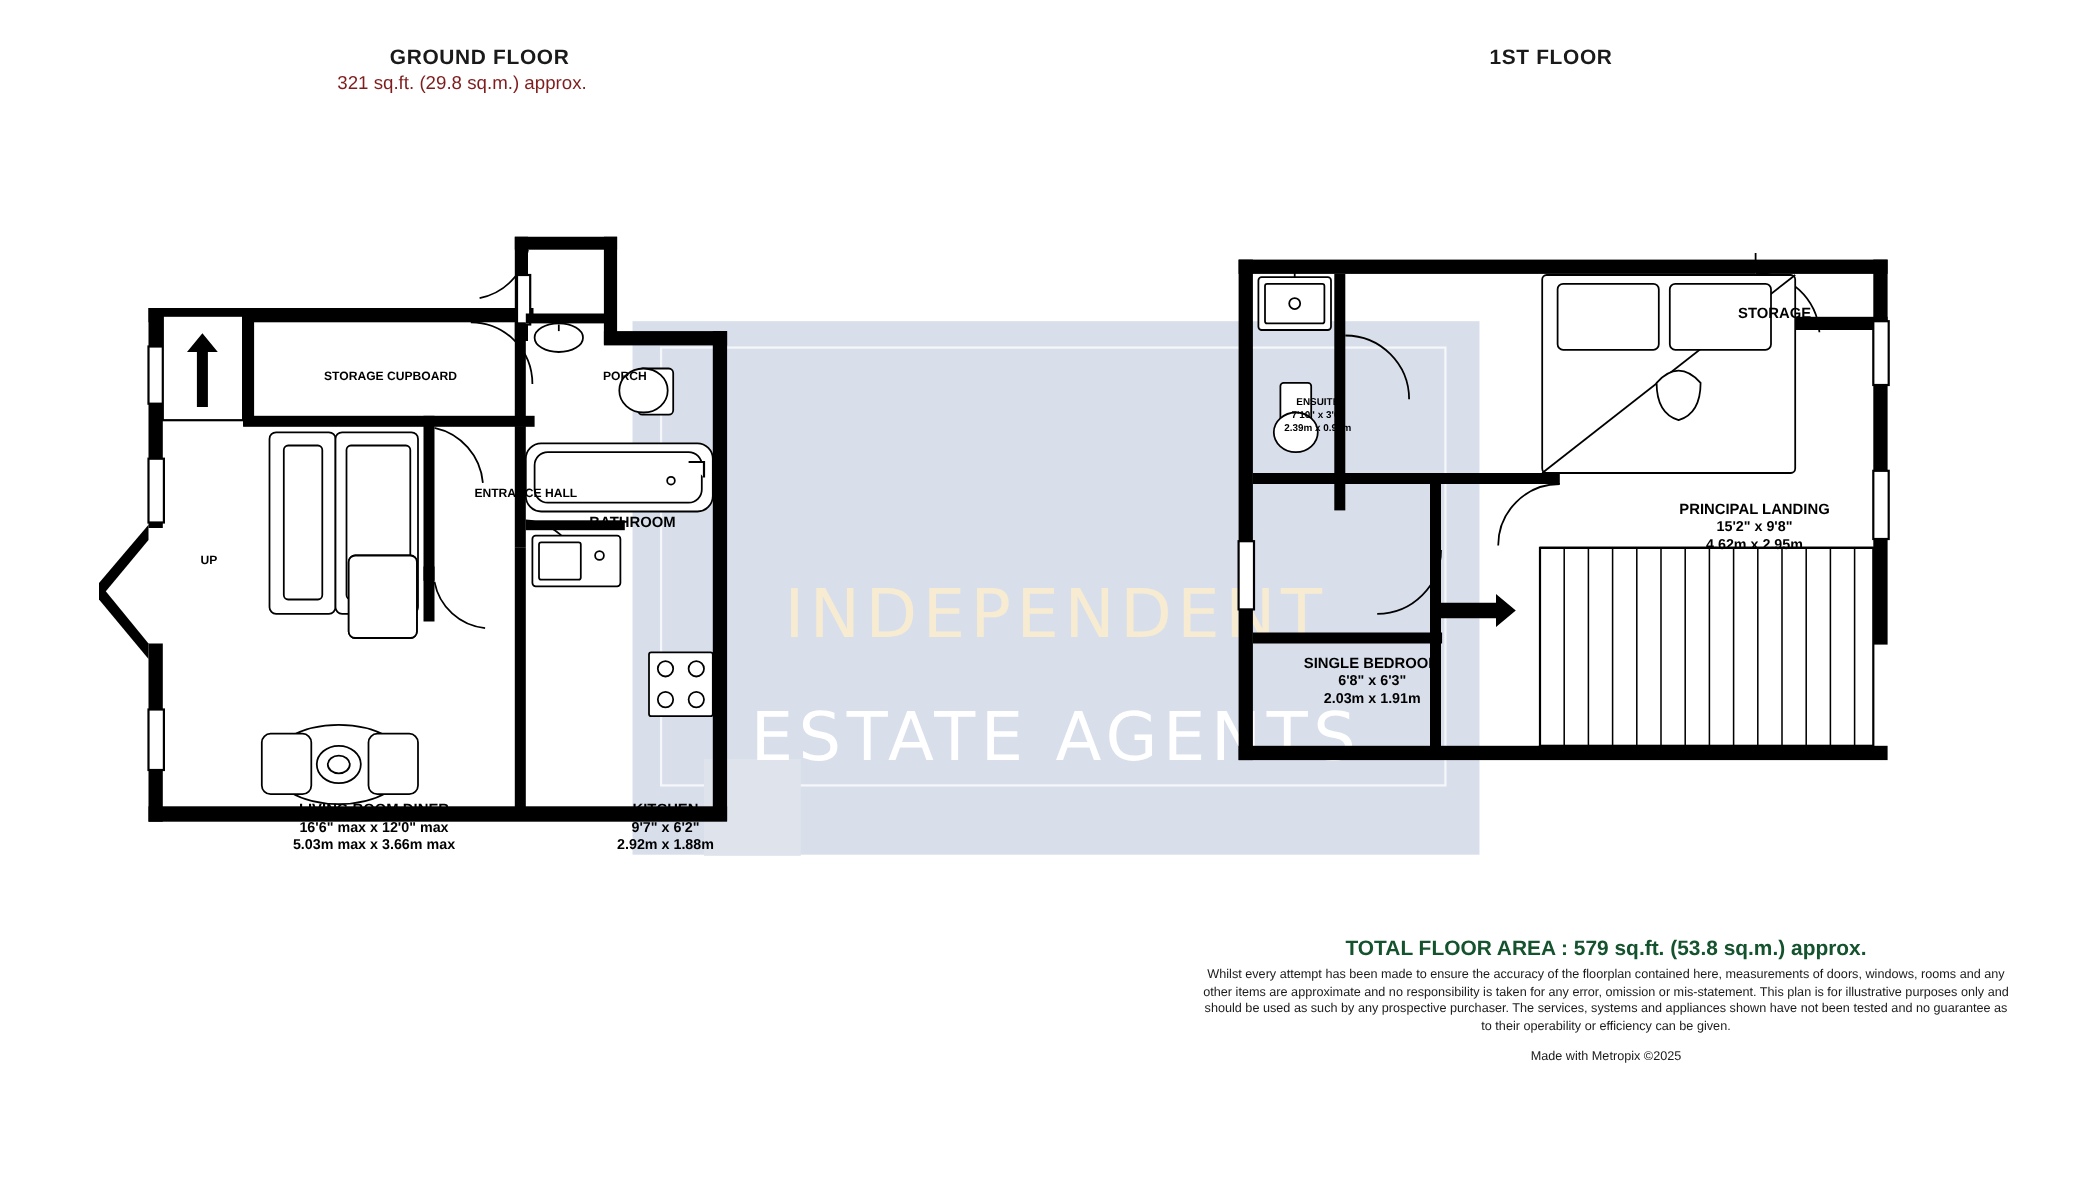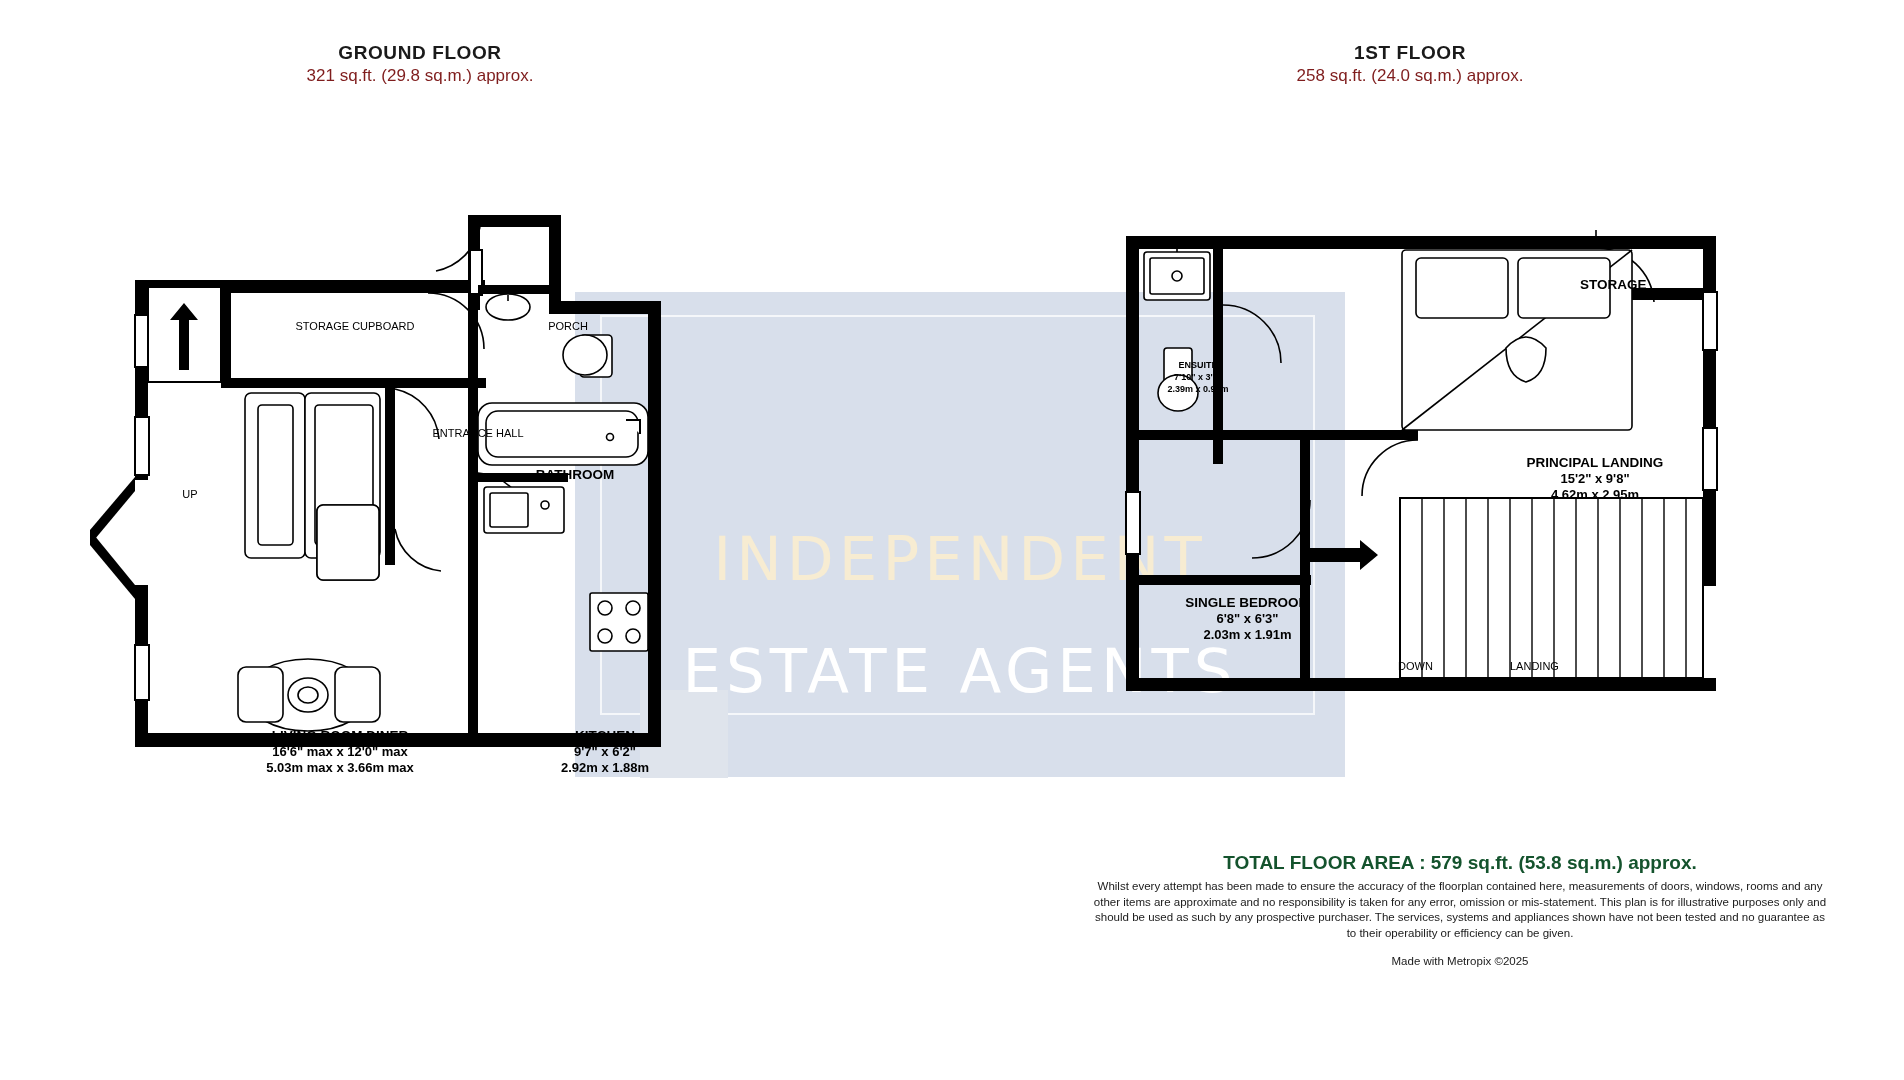--- a/index.html
+++ b/index.html
@@ -102,22 +102,23 @@
     line-height: 16px;
     white-space: nowrap;
   }
   .room-dims {
     font-size: 13px;
     font-weight: 700;
     line-height: 16px;
   }
   .small-label {
     font-size: 11px;
-    font-weight: 400;
+    font-weight: 700;
     line-height: 13px;
+    margin-top: 16px;
   }
   .tiny-label {
     font-size: 9px;
     font-weight: 700;
     line-height: 11px;
   }
 
   
   .total-area {
     position: absolute;
@@ -148,25 +149,24 @@
     font-size: 11.5px;
     color: #1a1a1a;
   }
   svg { display: block; }
 </style>
 </head>
 <body>
 
 <div class="stage">
 
-  <div class="abs floor-title" style="left:240px; top:40px; width:360px;">GROUND FLOOR</div>
+  <div class="abs floor-title" style="left:256px; top:40px; width:360px;">GROUND FLOOR</div>
   <div class="abs floor-sub" style="left:190px; top:64px; width:460px;">321 sq.ft. (29.8 sq.m.) approx.</div>
 
   <div class="abs floor-title" style="left:1230px; top:40px; width:360px;">1ST FLOOR</div>
-  <div class="abs floor-sub" style="left:1180px; top:64px; width:460px;">258 sq.ft. (24.0 sq.m.) approx.</div>
 
   <div class="watermark-box"></div>
   <div class="watermark-inner"></div>
   <div class="wm-corner"></div>
   <div class="wm-text wm2">INDEPENDENT</div>
   <div class="wm-text wm3">ESTATE AGENTS</div>
 
   <svg class="abs" style="left:90px; top:215px;" width="730" height="715" viewBox="0 0 730 715">
 
     <g fill="#000000">

